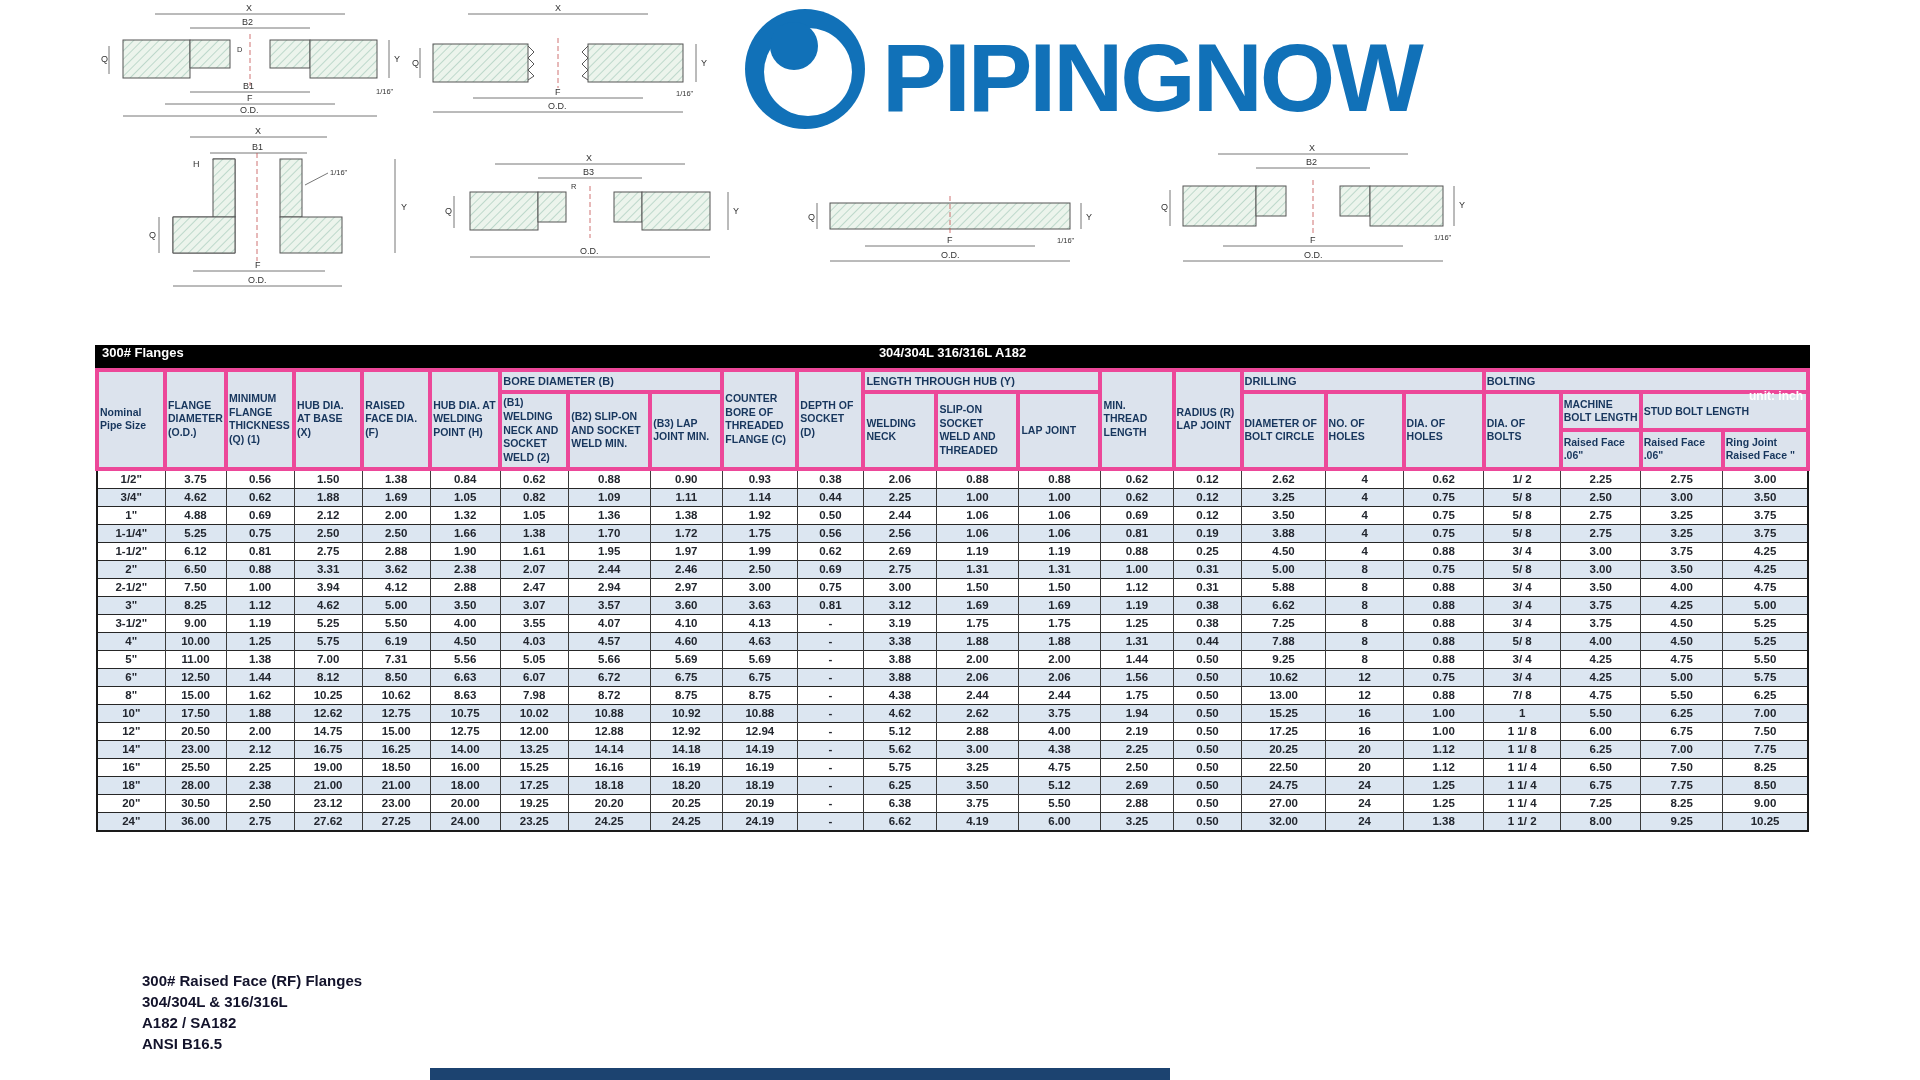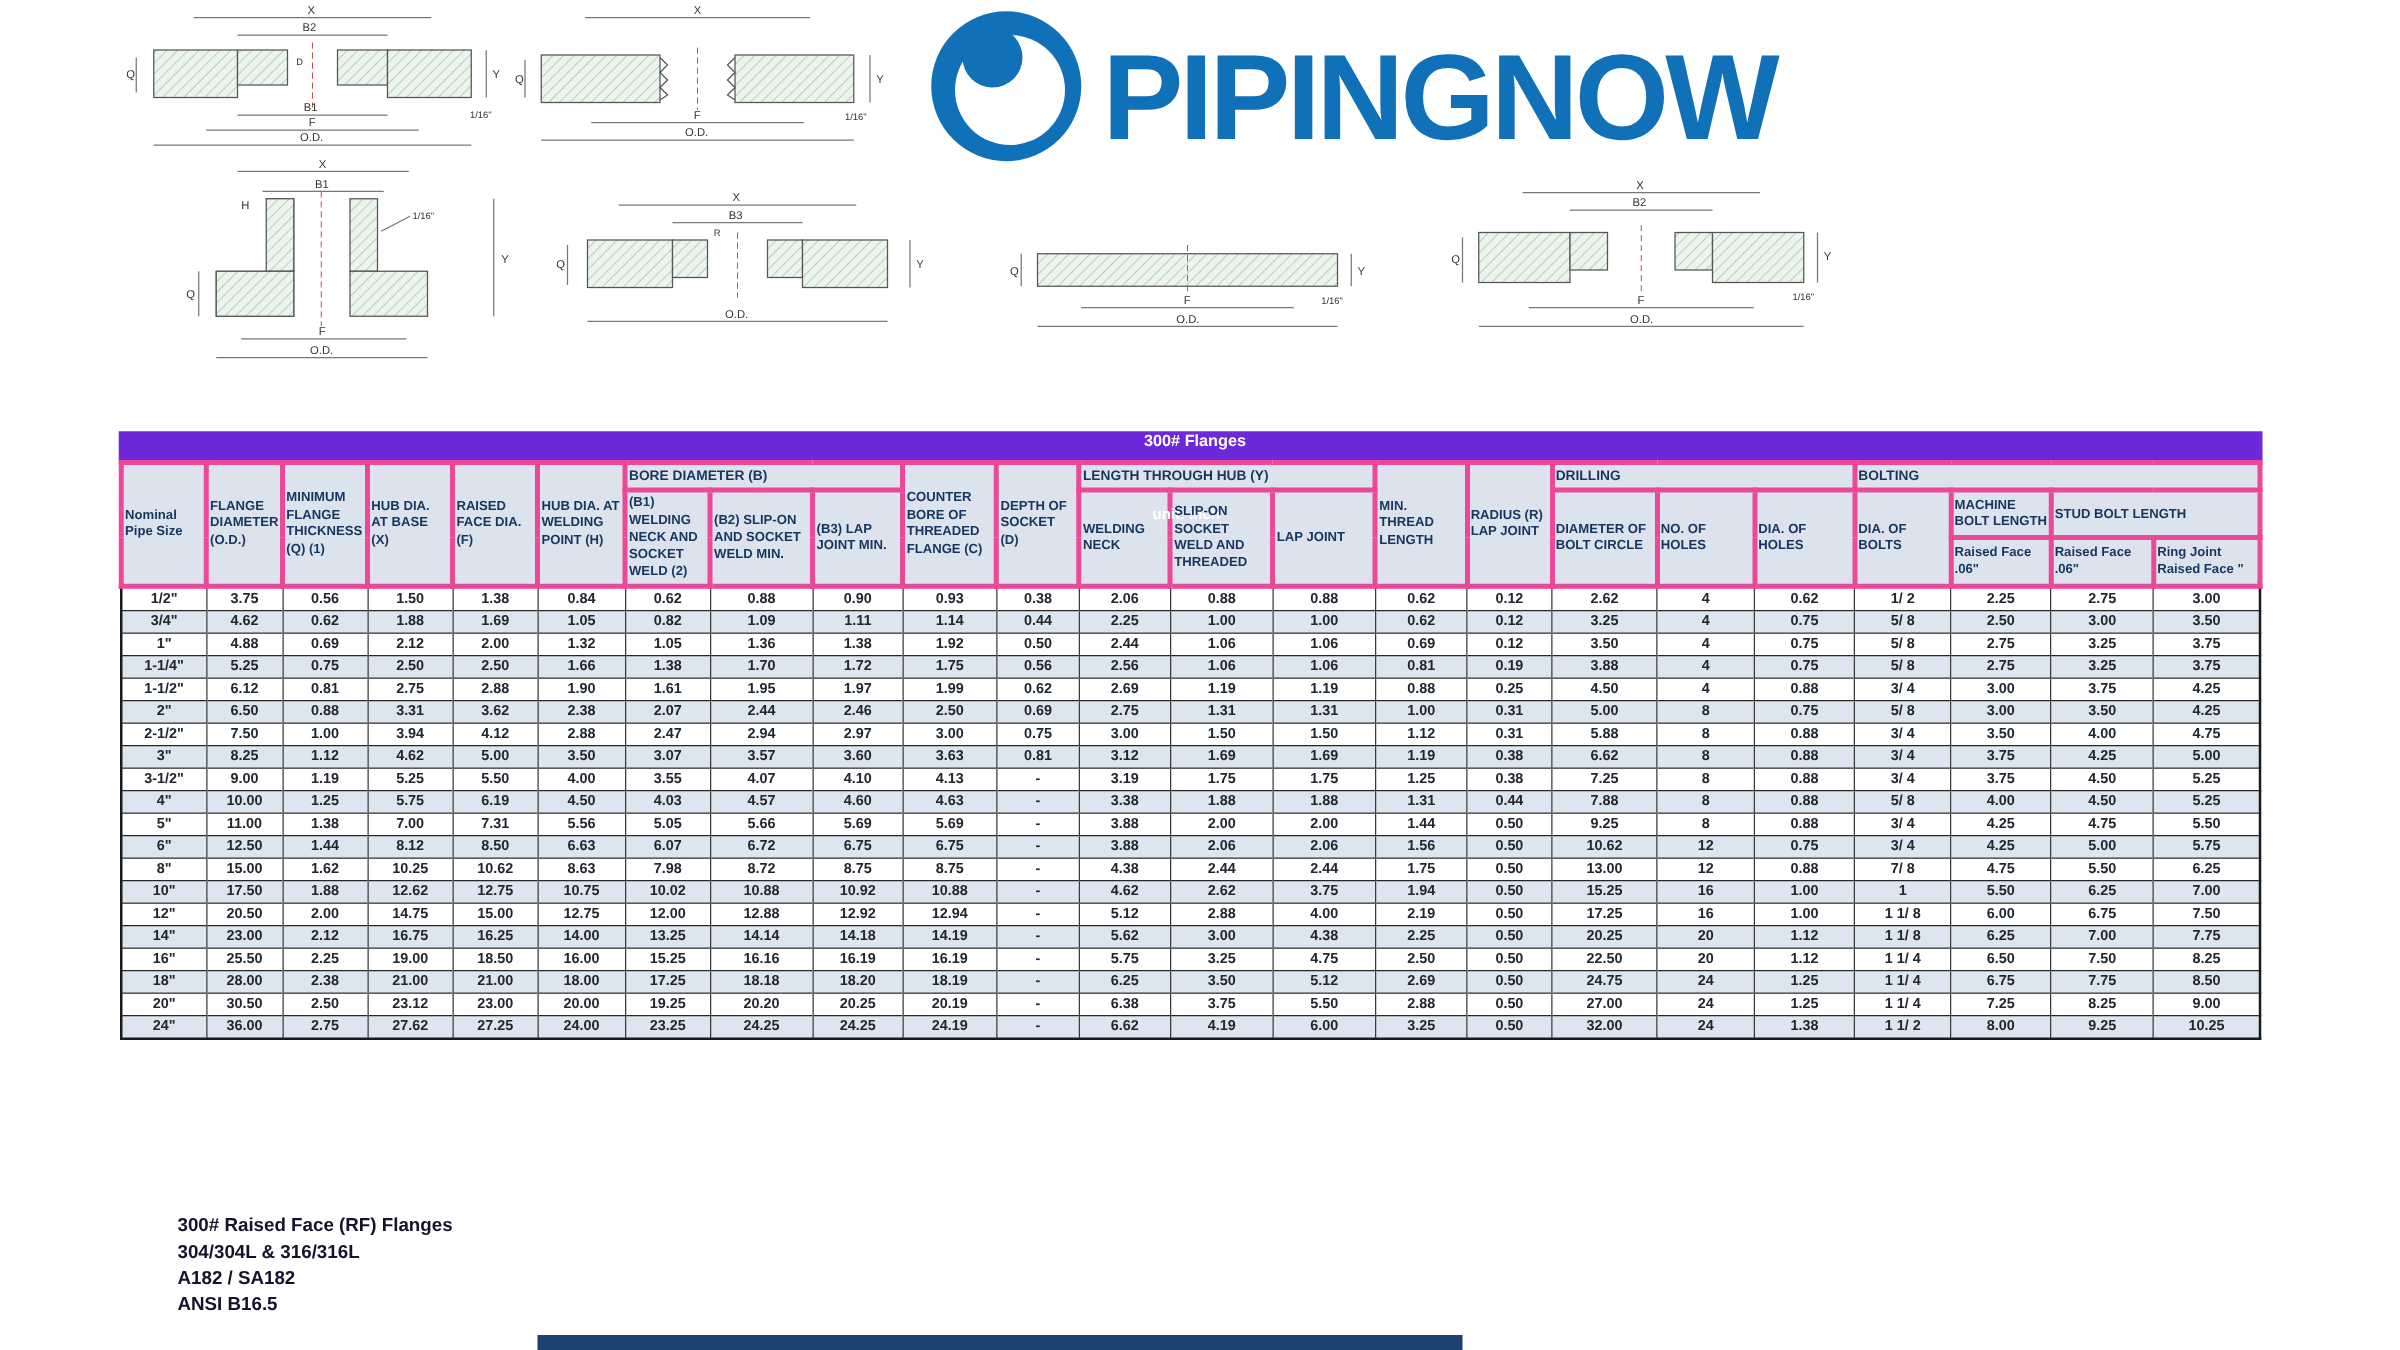--- a/index.html
+++ b/index.html
@@ -13,21 +13,21 @@
   
   .drawing { position:absolute; }
   svg text.dim { font-family:"Liberation Sans", sans-serif; font-size:9px; fill:#333; }
   svg text.dim.small { font-size:7.5px; }
   svg line.dl { stroke:#777; stroke-width:1; }
   svg line.cl { stroke:#c34f4f; stroke-width:0.8; stroke-dasharray:5,3; }
   svg .body { fill:url(#hatch); stroke:#555; stroke-width:1; }
 
   
   .tablewrap { position:absolute; left:95px; top:345px; width:1715px; }
-  .titlebar { display:flex; align-items:center; background:#6d28d9; color:#fff; height:23px; font-size:13px; font-weight:bold;flex-direction:column; }
+  .titlebar { display:flex; background:#000000; color:#fff; height:23px; font-size:13px; font-weight:bold; }
   .titlebar .tl { flex:1; text-align:left; padding-left:7px; }
   .titlebar .tc { flex:1; text-align:center; }
   .titlebar .tr { flex:1; text-align:right; padding-right:7px; font-size:12px;margin-top:44px; }
   table { width:100%; border-collapse:collapse; table-layout:fixed; border:2px solid #1a1a1a; }
   th { background:#dce3ed; color:#17365d; font-weight:bold; font-size:10.5px; border:4px solid #ec4899; padding:2px 1px; line-height:1.3; text-align:left; vertical-align:middle; }
   th.group { height:21px; font-size:11px; }
   td { font-size:11.5px; font-weight:bold; color:#22262e; text-align:center; border-left:1px solid #3a3a3a; border-right:1px solid #3a3a3a; border-top:1.5px solid #262626; padding:2.5px 1px; background:#fff; }
   tr.alt td { background:#dce6f1; }
 
   
@@ -173,20 +173,21 @@
     <circle cx="63" cy="63" r="60" fill="#1171b8"></circle>
     <circle cx="66" cy="66" r="44" fill="#ffffff"></circle>
     <circle cx="52" cy="40" r="24" fill="#1171b8"></circle>
   </svg>
   <div class="logo-text">PIPINGNOW</div>
 </div>
 
 <div class="tablewrap">
   <div class="titlebar">
     <span class="tl">300# Flanges</span>
+    <span class="tc">304/304L 316/316L A182</span>
     <span class="tr">unit: inch</span>
   </div>
   <table>
     <colgroup>
       <col style="width:68px">
         <col style="width:61px">
         <col style="width:68px">
         <col style="width:68px">
         <col style="width:68px">
       <col style="width:70px">

